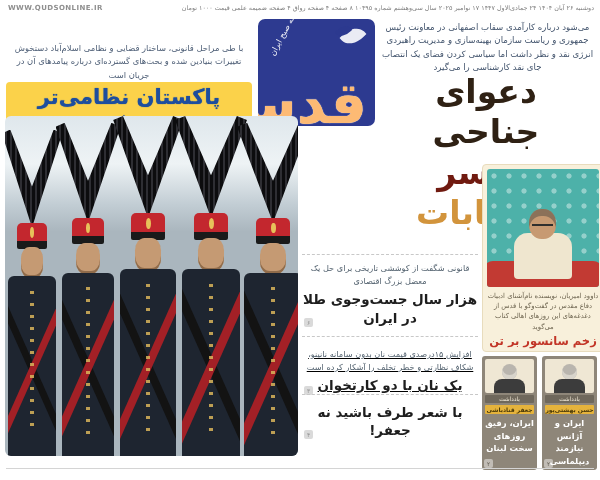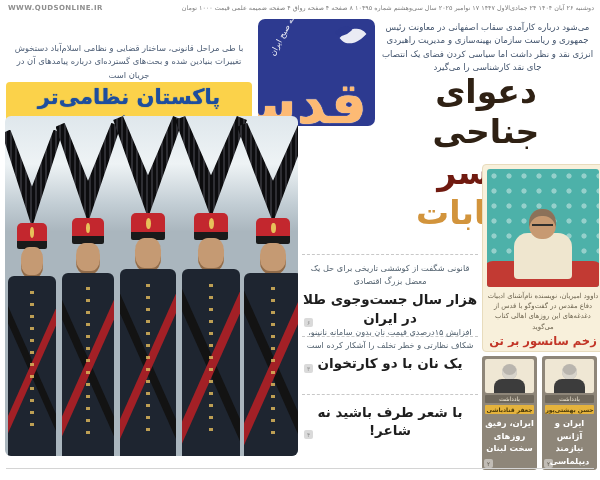--- a/index.html
+++ b/index.html
@@ -291,29 +291,29 @@
 
   <div class="divider" style="top:254px;"></div>
 
   <div class="mid-card" style="top:262px;">
     <div class="mid-kicker rtl">قانونی شگفت از کوششی تاریخی برای حل یک معضل بزرگ اقتصادی</div>
     <div class="mid-headline rtl">هزار سال جست‌وجوی طلا در ایران</div>
     <div class="badge">۶</div>
   </div>
   <div class="divider" style="top:336px;"></div>
 
-  <div class="mid-card" style="top:326px;">
+  <div class="mid-card" style="top:348px;text-decoration:underline;">
     <div class="mid-kicker rtl">افزایش ۱۵درصدی قیمت نان بدون سامانه نانینو، شکاف نظارتی و خطر تخلف را آشکار کرده است</div>
     <div class="mid-headline rtl">یک نان با دو کارتخوان</div>
     <div class="badge">۳</div>
   </div>
   <div class="divider" style="top:394px;"></div>
 
   <div class="mid-card" style="top:400px;">
-    <div class="mid-headline rtl">با شعر طرف باشید نه شاعر!</div>
+    <div class="mid-headline rtl">با شعر طرف باشید نه جعفر!</div>
     <div class="badge">۴</div>
   </div>
 
   <div class="defense-card">
     <div class="defense-photo">
       <div class="defense-sofa"></div>
       <div class="defense-man-body"></div>
       <div class="defense-man-head"></div>
       <div class="defense-man-glasses"></div>
     </div>

